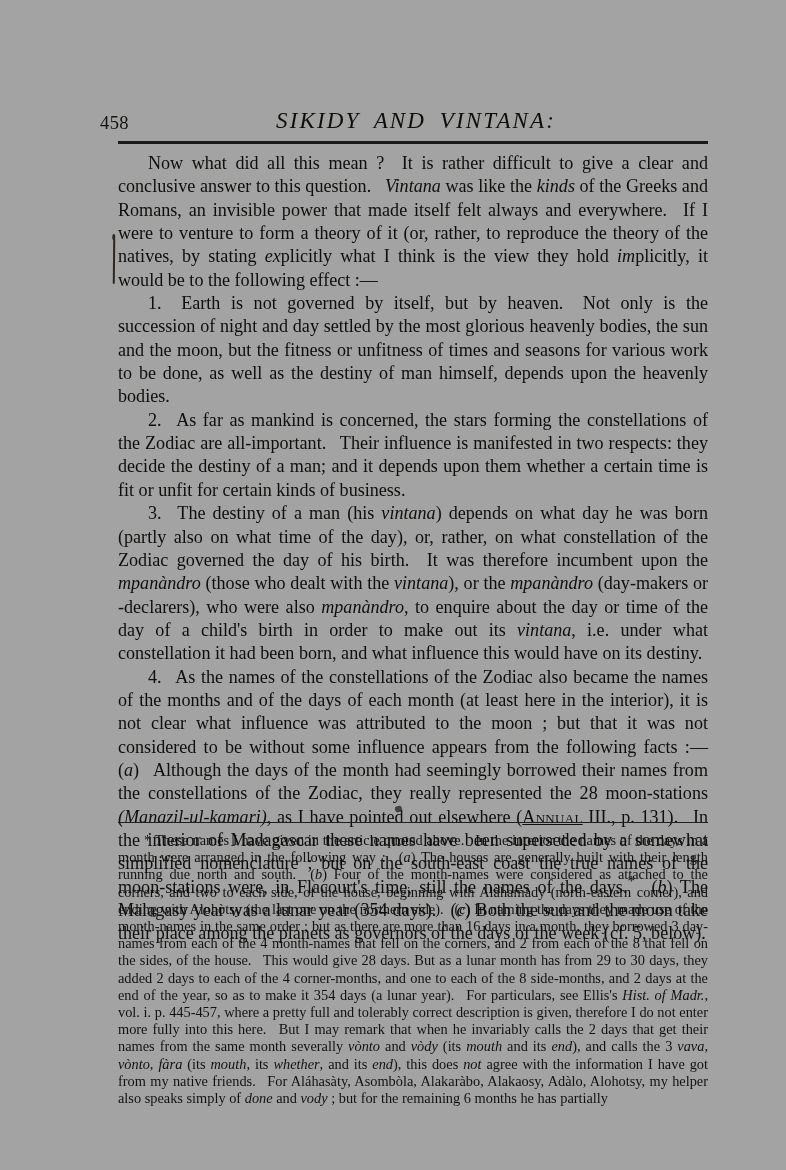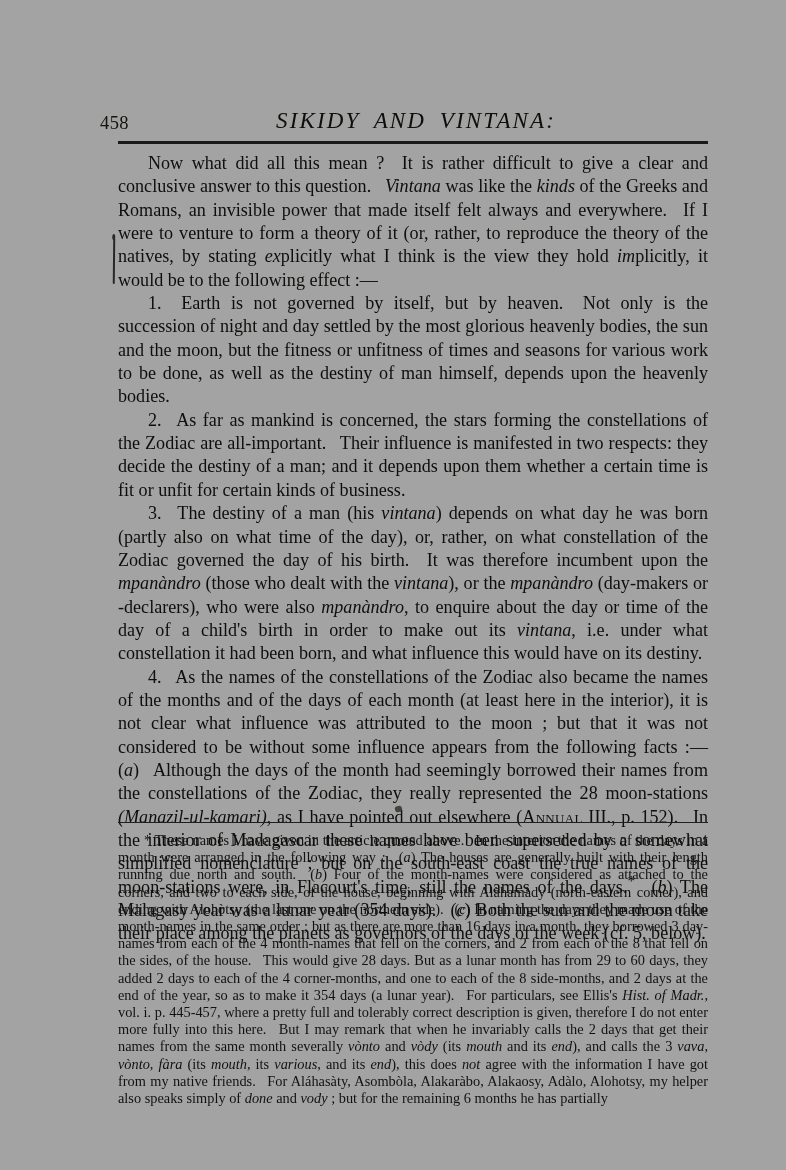--- a/index.html
+++ b/index.html
@@ -78,20 +78,21 @@
     text-indent: 30px;
   }
   .num {
     font-variant-numeric: oldstyle-nums;
     font-feature-settings: "onum" 1;
   }
   i, em { }
   .sc {
     font-variant: small-caps;
     letter-spacing: 0.3px;
+    text-decoration: underline;
   }
   .fn-ref { font-size: 15px; vertical-align: super; line-height: 0; }
 
   
   .margin-mark {
     position: absolute;
     left: 113px;
     top: 238px;
     width: 2px;
     height: 46px;
@@ -194,45 +195,45 @@
     <i>vintana</i>, i.e. under what constellation it had been born, and what influence
     this would have on its destiny.</p>
 
     <p><span class="num">4.</span>  As the names of the constellations of the Zodiac also became the
     names of the months and of the days of each month (at least here in the
     interior), it is not clear what influence was attributed to the moon ; but
     that it was not considered to be without some influence appears from the
     following facts :—(<i>a</i>)  Although the days of the month had seemingly
     borrowed their names from the constellations of the Zodiac, they really
     represented the <span class="num">28</span> moon-stations <i>(Manazil-ul-kamari)</i>, as I have pointed
-    out elsewhere (<span class="sc">Annual</span> III., p. <span class="num">152</span>).  In the interior of Madagascar these
+    out elsewhere (<span class="sc">Annual</span> III., p. <span class="num">131</span>).  In the interior of Madagascar these
     names have been superseded by a somewhat simplified nomenclature ;
     but on the south-east coast the true names of the moon-stations were, in
     Flacourt's time, still the names of the days.<span class="fn-ref">*</span>  (<i>b</i>) The Malagasy year was
     a lunar year (<span class="num">354</span> days).  (<i>c</i>) Both the sun and the moon take their place
     among the planets as governors of the days of the week (cf. <span class="num">5</span>, below).</p>
 
   </div>
 
   <div class="speck"></div>
 
   <div class="fn-rule"></div>
   <div class="footnote">
     <p><span class="star">*</span> These names I have given <span class="u">in</span> the article quoted above.  In the interior the names of the
     days in a month were arranged in the following way :  (<i>a</i>) The houses are generally built with
     their length running due north and south.  (<i>b</i>) Four of the month-names were considered as
     attached to the corners, and two to each side, of the house, beginning with Alàhamàdy (north-eastern
     corner), and ending with Alohòtsy (the last one on the northern side).  (<i>c</i>) In naming
     the days they made use of the month-names in the same order ; but as there are more than <span class="num">16</span>
     days in a month, they borrowed <span class="num">3</span> day-names from each of the <span class="num">4</span> month-names that fell on the
     corners, and <span class="num">2</span> from each of the <span class="num">8</span> that fell on the sides, of the house.  This would give <span class="num">28</span> days.
-    But as a lunar month has from <span class="num">29</span> to <span class="num">60</span> days, they added <span class="num">2</span> days to each of the <span class="num">4</span> corner-months,
+    But as a lunar month has from <span class="num">29</span> to <span class="num">30</span> days, they added <span class="num">2</span> days to each of the <span class="num">4</span> corner-months,
     and one to each of the <span class="num">8</span> side-months, and <span class="num">2</span> days at the end of the year, so as to make it <span class="num">354</span>
     days (a lunar year).  For particulars, see Ellis's <i>Hist. of Madr.</i>, vol. i. p. <span class="num">445-457</span>, where a
     pretty full and tolerably correct description is given, therefore I do not enter more fully into
     this here.  But I may remark that when he invariably calls the <span class="num">2</span> days that get their names
     from the same month severally <i>vònto</i> and <i>vòdy</i> (its <i>mouth</i> and its <i>end</i>), and calls the <span class="num">3</span> <i>vava, vònto,
-    fàra</i> (its <i>mouth</i>, its <i>various</i>, and its <i>end</i>), this does <i>not</i> agree with the information I have got
+    fàra</i> (its <i>mouth</i>, its <i>whether</i>, and its <i>end</i>), this does <i>not</i> agree with the information I have got
     from my native friends.  For Aláhasàty, Asombòla, Alakaràbo, Alakaosy, Adàlo, Alohotsy,
     my helper also speaks simply of <i>done</i> and <i>vody</i> ; but for the remaining <span class="num">6</span> months he has partially</p>
   </div>
 
 </div>
 
 </body></html>

